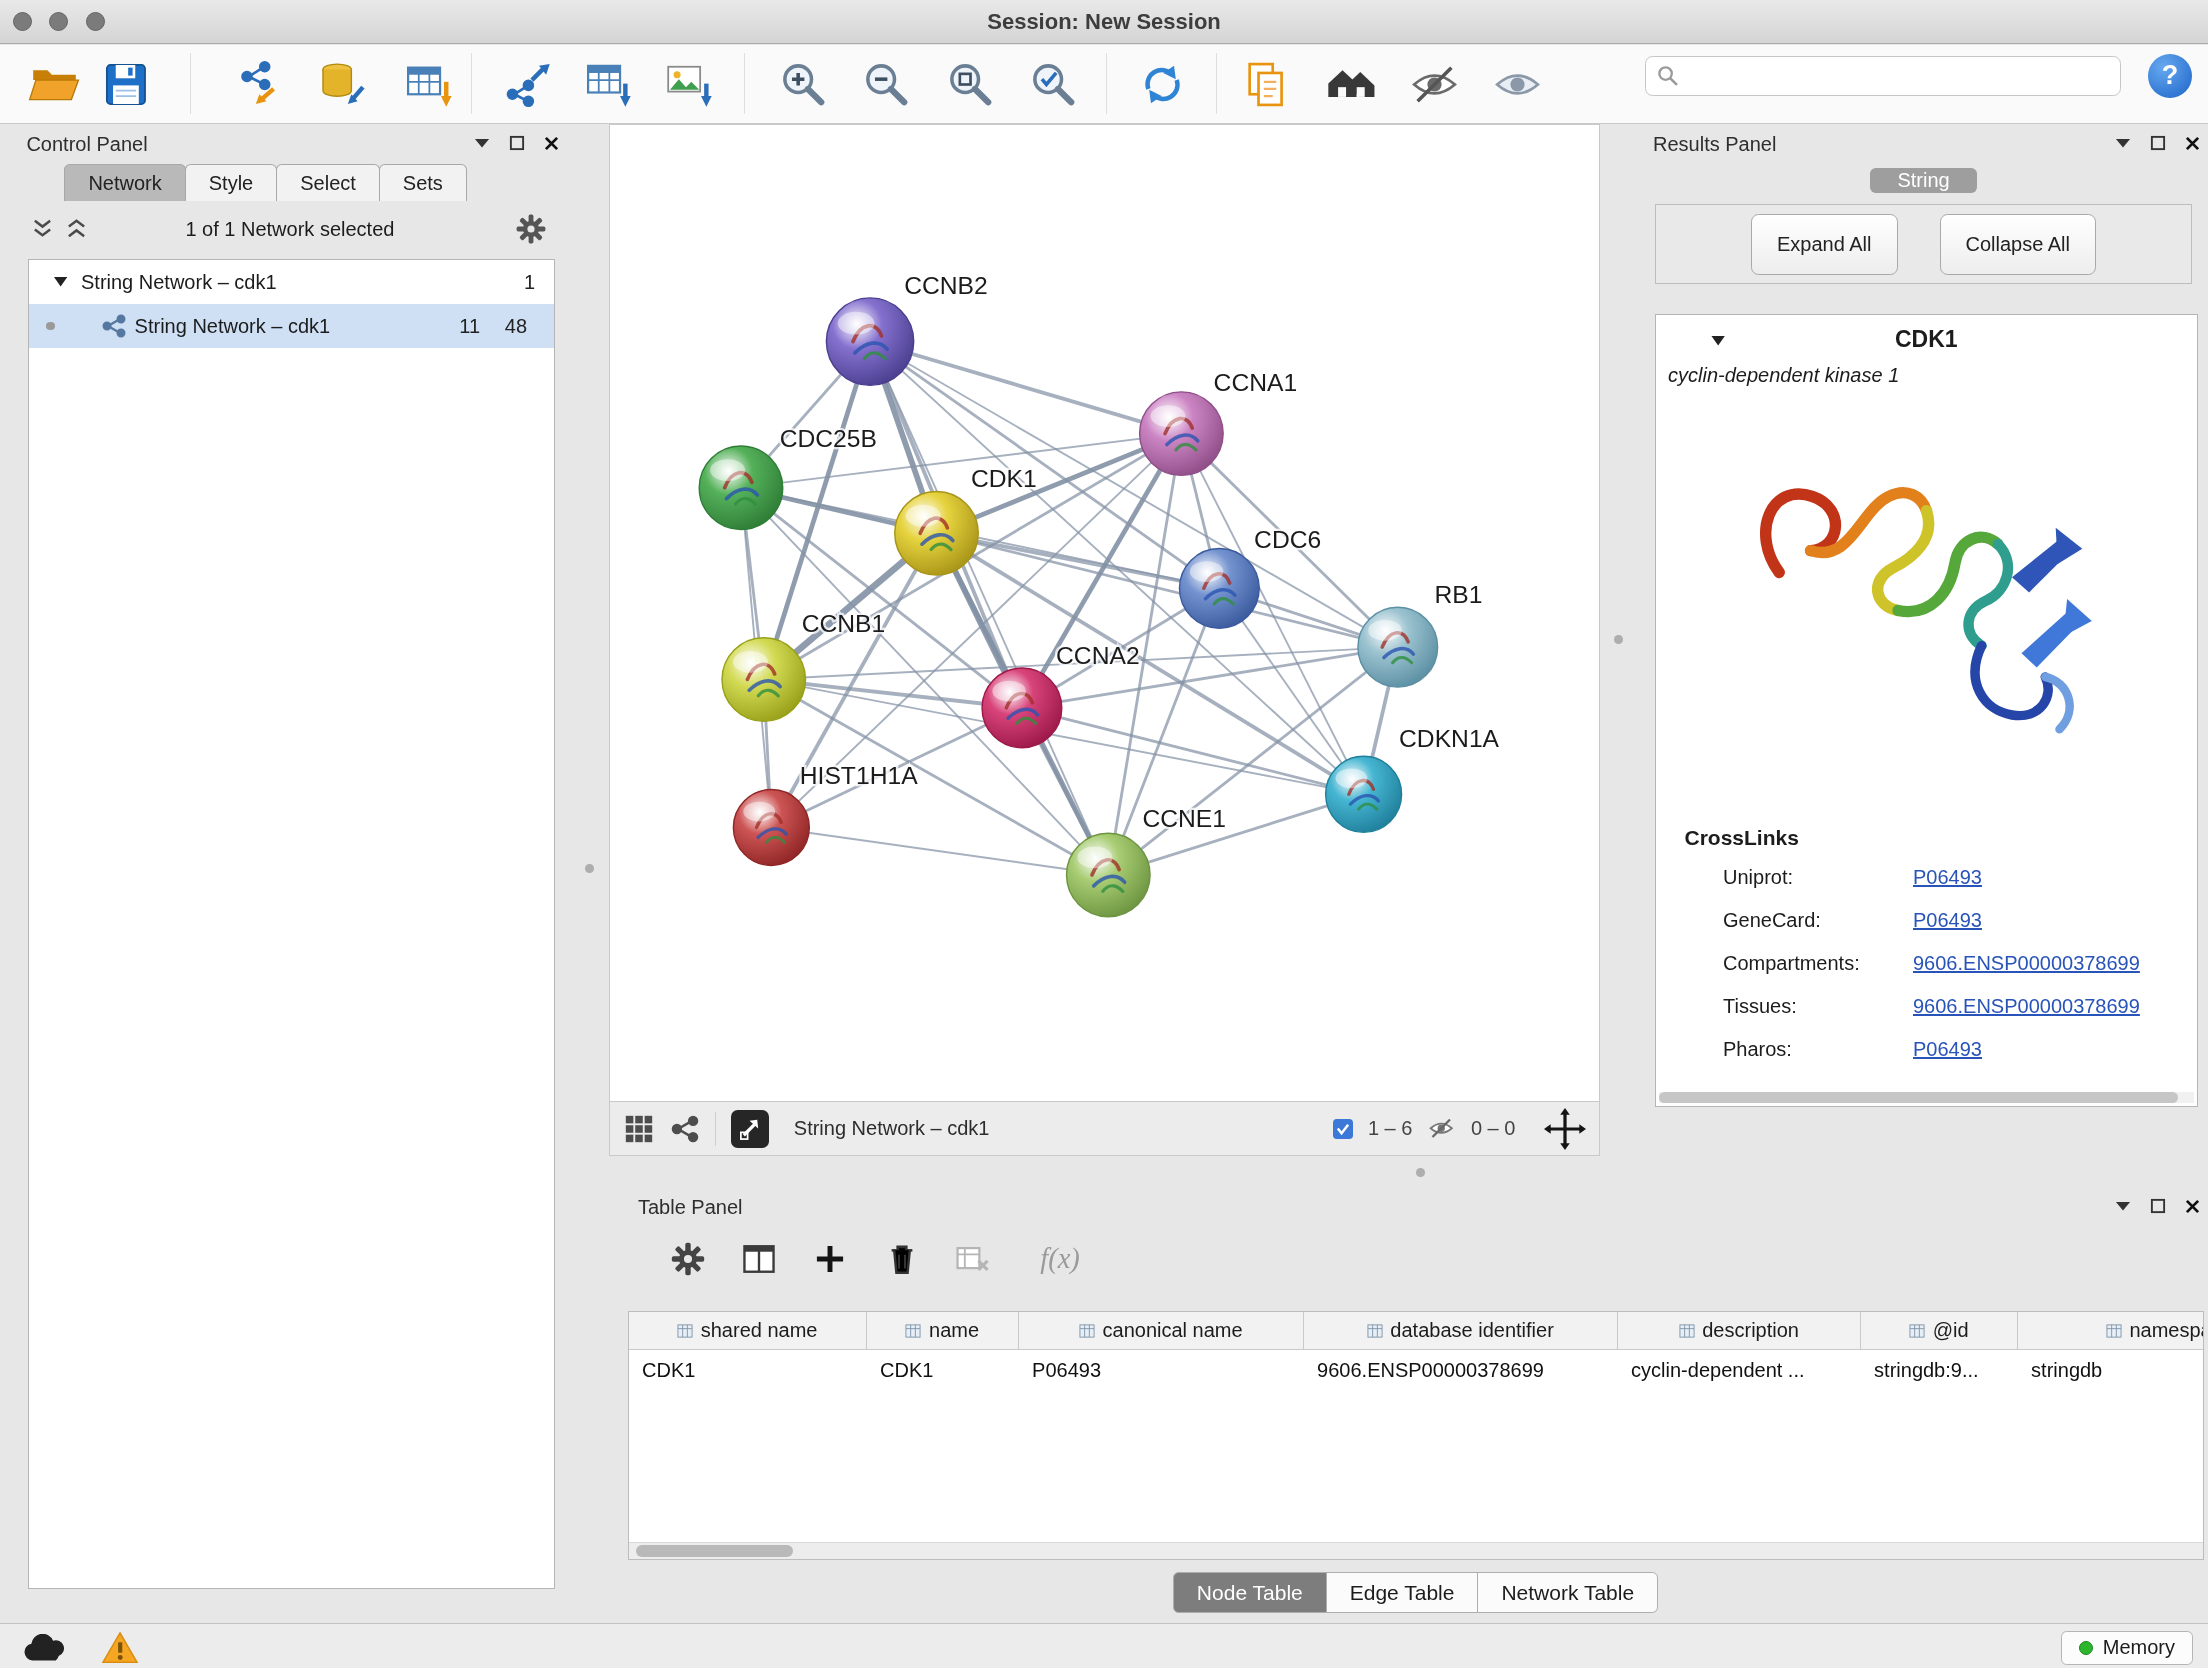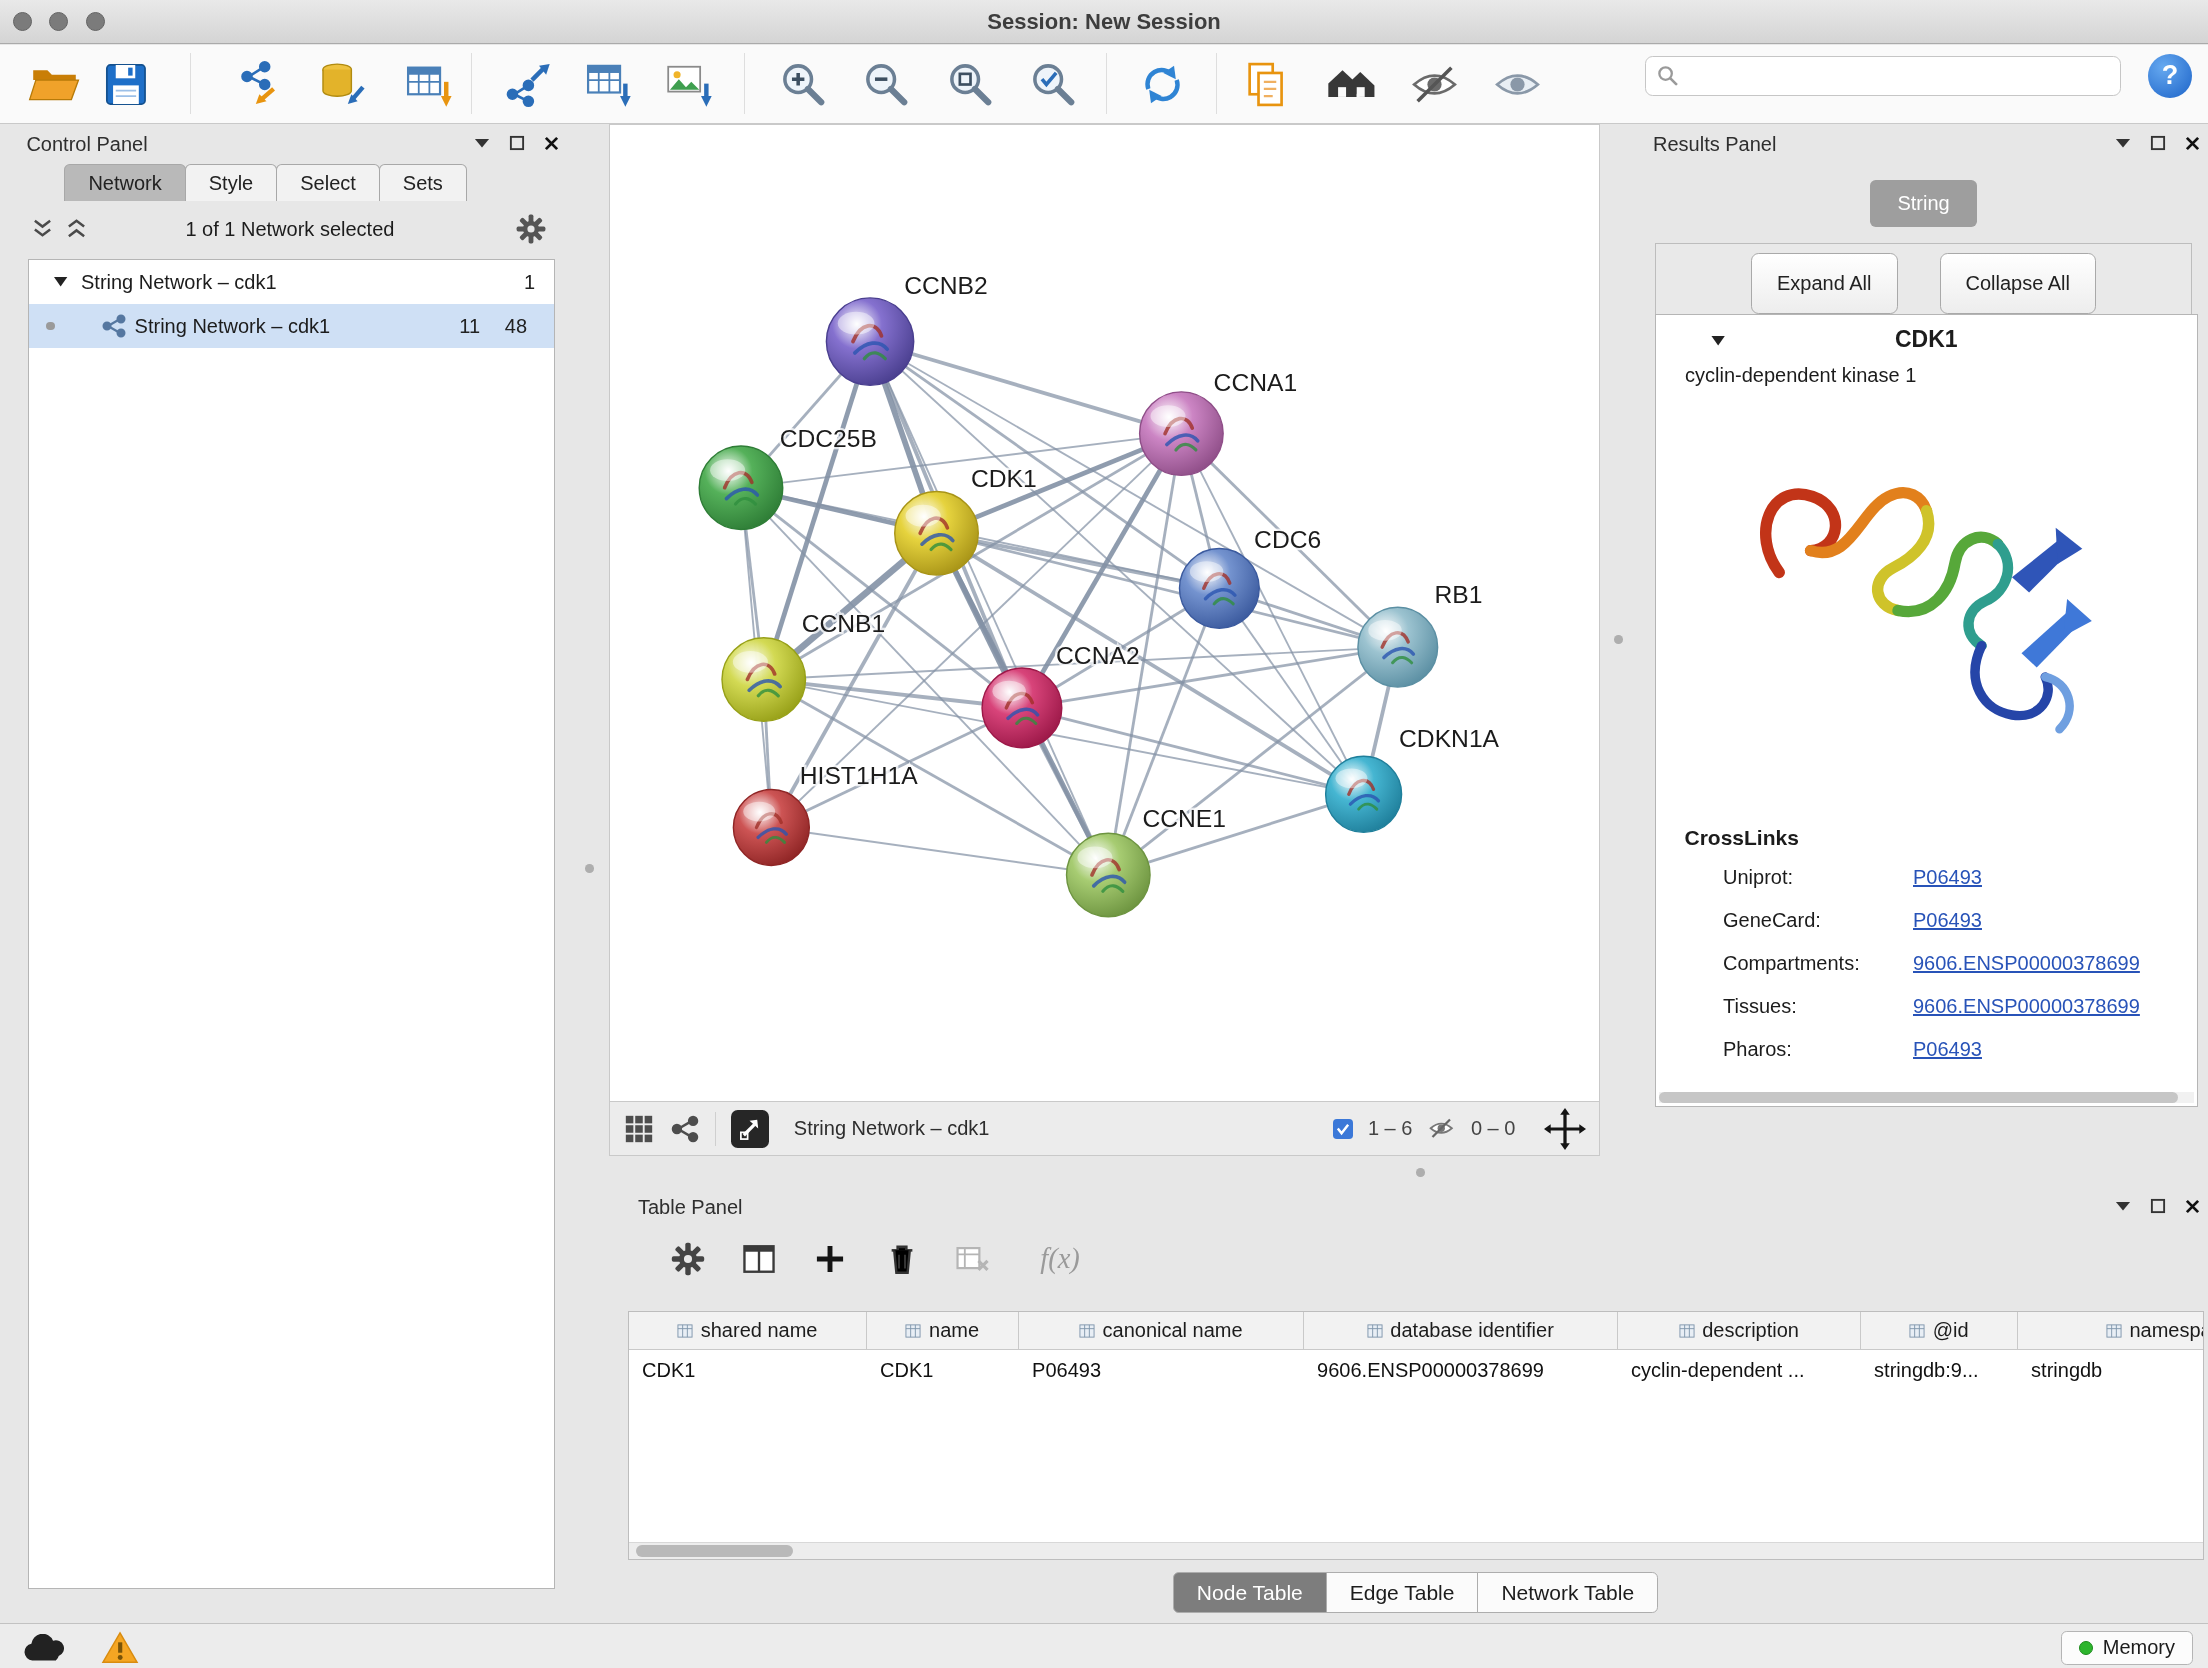--- a/index.html
+++ b/index.html
@@ -50,29 +50,29 @@
   #net-strip { position:absolute; left:609px; top:1101px; width:991px; height:55px; background:#ececec;
     border:1px solid #c9c9c9; display:flex; align-items:center; padding:0 13.3px; gap:15px; }
   #net-strip .vsep { width:1px; height:34px; background:#cfcfcf; }
   #net-strip .strip-title { font-size:20px; color:#2d2d2d; margin-left:9.5px; }
   #net-strip .spacer { flex:1; }
   #net-strip .cnt { font-size:20px; color:#444; }
   .checkbox { width:20px; height:20px; background:#3b78d8; border-radius:3.8px; display:flex; align-items:center; justify-content:center; }
   .birdseye { width:38px; height:38px; background:#262626; border-radius:6.7px; display:flex; align-items:center; justify-content:center; }
   
   #results-panel { position:absolute; left:1638px; top:124px; width:571px; height:989px; }
-  #string-pill { margin:16px auto; width:fit-content; padding:12px 27px; background:#9e9e9e; color:#fff; font-size:20px; border-radius:5.7px; }
+  #string-pill { margin:4px auto; width:fit-content; padding:1px 27px; background:#9e9e9e; color:#fff; font-size:20px; border-radius:5.7px; }
   #rp-buttons { margin:11.4px 17px 0; border:1px solid #bdbdbd; height:80px; display:flex; align-items:center;
     justify-content:center; gap:42px; background:#e9e9e9; }
   .rp-btn { padding:18px 25px; font-size:20px; background:linear-gradient(#fff,#ededed); border:1px solid #a9a9a9;
     border-radius:7.6px; color:#222; }
   #rp-box { position:absolute; left:17px; right:11.4px; top:190px; bottom:5.7px; background:#fff; border:1px solid #b5b5b5; overflow:hidden; }
   #rp-gene-head { position:relative; height:49px; }
   #rp-gene-head .gtitle { text-align:center; line-height:49px; font-size:23px; font-weight:bold; }
-  #rp-sub { padding-left:29px; font-size:20px; height:36px; }
+  #rp-sub { padding-left:12px; font-size:20px; height:36px;font-style:italic; }
   #rp-xl-title { margin:11.4px 0 5.7px 28.5px; font-weight:bold; font-size:21px; }
   .xl-row { height:43px; display:flex; align-items:center; }
   .xl-label { margin-left:67px; width:190px; font-size:20px; color:#1c1c1c; }
   .xl-link { color:#2853b8; text-decoration:underline; font-size:20px; }
   .rp-hscroll { position:absolute; left:2.9px; right:2.9px; bottom:2.9px; height:11.4px; background:#f1f1f1; }
   .rp-hscroll .thumb { height:100%; width:97%; background:#c6c6c6; border-radius:5.7px; }
   
   #table-panel { position:absolute; left:623px; top:1187px; width:1586px; height:430px;text-decoration:underline; }
   #tp-toolbar { position:relative; height:61px; }
   .tp-icon { position:absolute; top:9.5px; width:44px; height:44px; display:flex; align-items:center; justify-content:center; }

